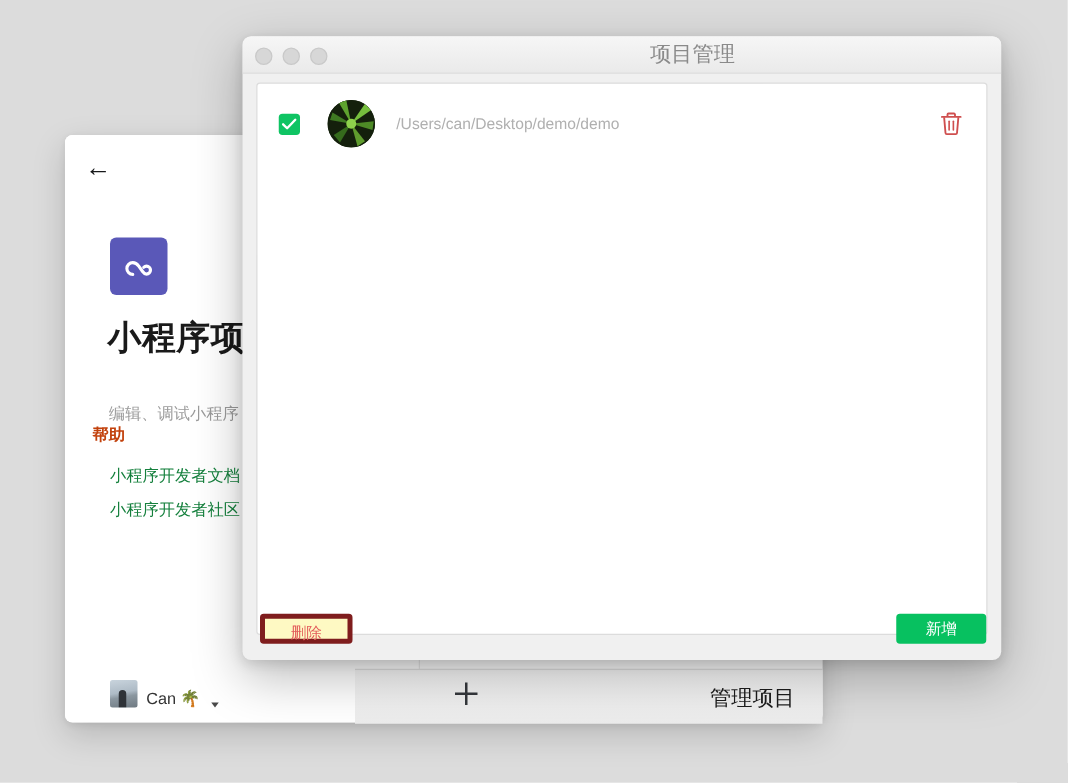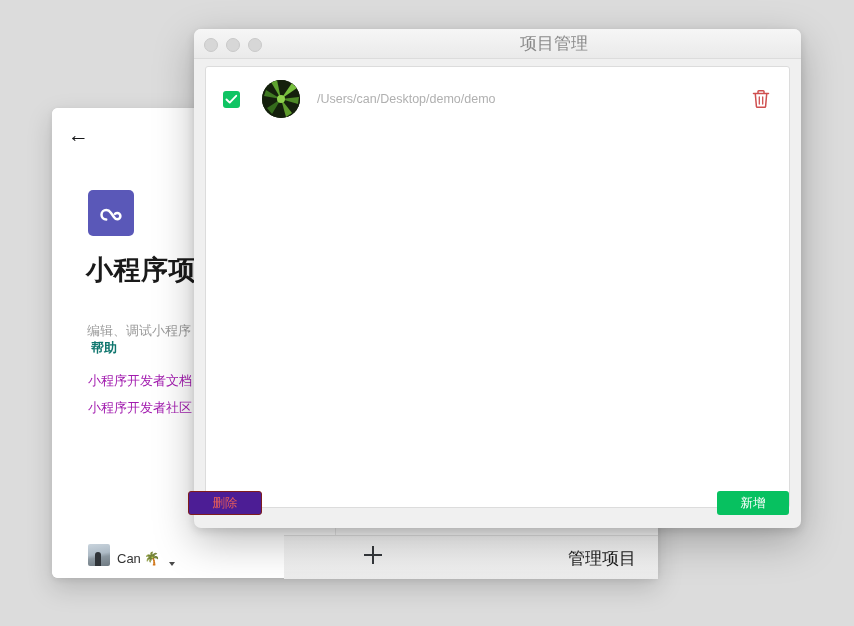--- a/index.html
+++ b/index.html
@@ -80,31 +80,31 @@
     position: absolute;
     left: 87px;
     top: 290px;
     font-size: 13px;
     color: #9b9b9b;
     white-space: nowrap;
     margin-top: 32px;
   }
   .help-heading {
     position: absolute;
-    left: 91px;
+    left: 74px;
     top: 339px;
     font-size: 13px;
     font-weight: bold;
-    color: #0f766e;
+    color: #c2410c;
   }
   .help-link {
     position: absolute;
     left: 88px;
     font-size: 13px;
-    color: #a21caf;
+    color: #15803d;
     cursor: pointer;
     white-space: nowrap;
   }
   .help-link.l1 { top: 372px; }
   .help-link.l2 { top: 399px; text-align: right; }
 
   .user-row {
     position: absolute;
     left: 88px;
     top: 544px;
@@ -289,26 +289,26 @@
   }
   .dialog-footer {
     position: absolute;
     left: 0;
     top: 479px;
     width: 607px;
     height: 20px;
   }
   .btn-delete {
     position: absolute;
-    left: 188px;
+    left: 208px;
     top: 491px;
     width: 74px;
     height: 24px;
-    background: #4c1d95;
-    border: 1px solid #7f1d1d;
+    background: #fef9c3;
+    border: 4px solid #7f1d1d;
     border-radius: 3px;
     font-size: 12.5px;
     color: #e35b5b;
     font-family: "Liberation Sans", "DejaVu Sans", sans-serif;
     cursor: pointer;
     padding: 0;
     line-height: 22px;
   }
   .btn-add {
     position: absolute;

